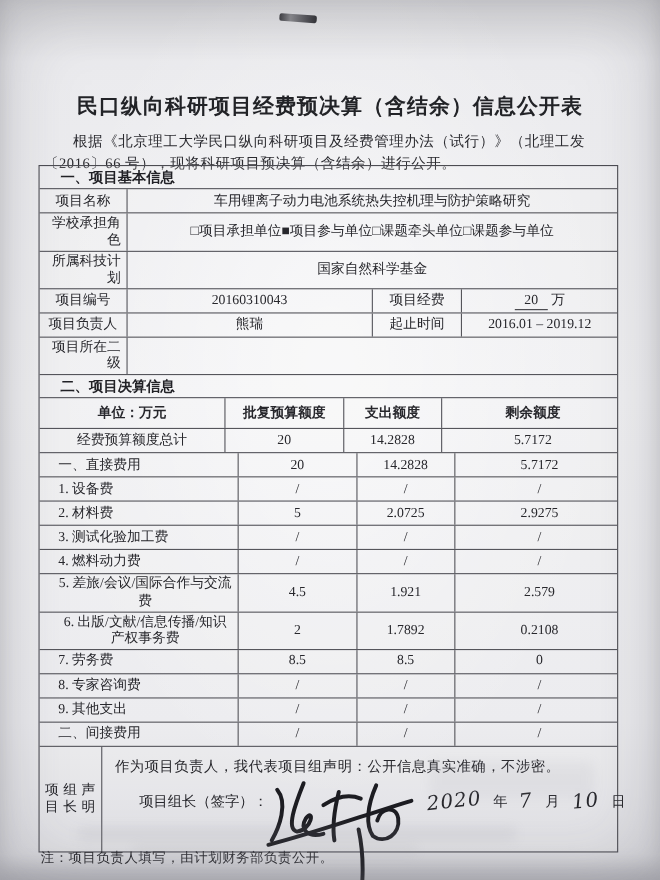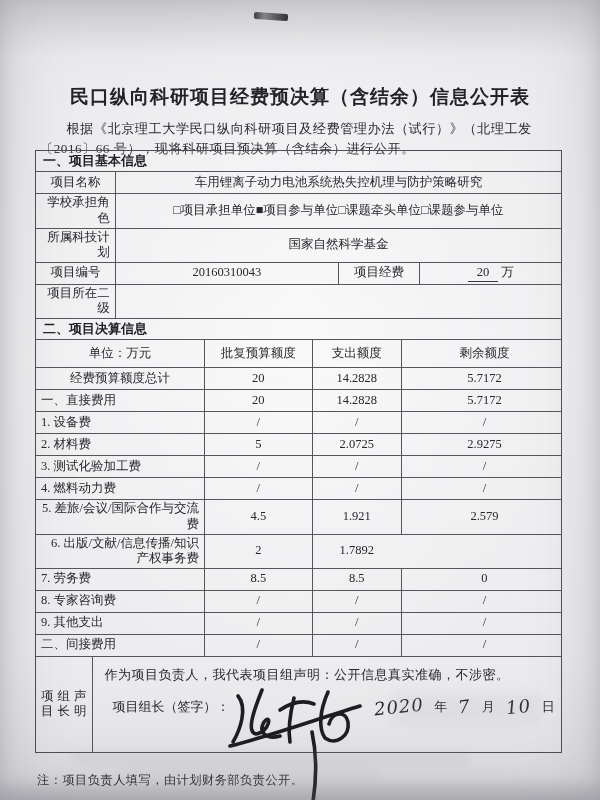--- a/index.html
+++ b/index.html
@@ -42,47 +42,47 @@
     color:#27272c;font-size:12.5px;
   }
   .r{display:flex;align-items:stretch;border-top:1px solid #55555b;}
   .r:first-child{border-top:none;}
   .c{
     display:flex;align-items:center;justify-content:center;text-align:center;
     border-left:1px solid #55555b;padding:1px 5px;min-height:21px;
     line-height:1.25;box-sizing:border-box;
   }
   .c:first-child{border-left:none;}
-  .left{justify-content:flex-start;text-align:right;}
+  .left{justify-content:flex-start;text-align:center;margin-left:12px;}
   .sech{
     font-family:"Liberation Sans","DejaVu Sans",sans-serif;
     font-weight:bold;font-size:13px;padding:2px 7px;min-height:19px;color:#212126;
   }
-  .tall{min-height:27px;}
+  .tall{min-height:27px;font-weight:bold;}
   .w-lab{width:15%;text-align:right;}
   .w-val{flex:1;}
   .w-l2{width:15.5%;}
   .w-v2{width:27%;}
   .s2c1{width:32%;}
   .s2c2{width:20.5%;}
   .s2c3{width:17%;}
   .s2c4{flex:1;padding-left:11px;}
   .uline{border-bottom:1px solid #3a3a40;padding:0 9px;}
 
   .decl-label{
     width:15.2%;display:flex;flex-direction:row;align-items:center;justify-content:center;
     gap:4px;font-weight:normal;border-left:none;
   }
   .decl-body{
     flex:1;border-left:1px solid #55555b;padding:9px 10px 4px 12px;min-height:95px;
     box-sizing:border-box;position:relative;
   }
   .decl-statement{font-size:13px;letter-spacing:.5px;}
   .sign-row{display:flex;align-items:center;margin-top:6px;}
-  .sign-label{margin-left:8px;font-size:13px;white-space:nowrap;}
+  .sign-label{margin-left:22px;font-size:13px;white-space:nowrap;}
   .sig-svg{margin:-8px -4px -30px -2px;overflow:visible;flex:0 0 auto;}
   .date-area{display:flex;align-items:center;flex:1;justify-content:flex-end;gap:6px;padding-right:2px;}
   .hand{
     font-family:"DejaVu Serif",serif;font-style:italic;font-size:18px;color:#26262b;
     transform:rotate(-6deg);letter-spacing:1px;
   }
   .dsuffix{font-size:13px;margin:0 5px;}
 
   .note{
     position:absolute;left:37px;top:736px;font-size:12.2px;color:#2b2b30;letter-spacing:.5px;margin-top:36px;
@@ -121,20 +121,26 @@
     <div class="r">
       <div class="c w-lab">项目编号</div>
       <div class="c w-val">20160310043</div>
       <div class="c w-l2">项目经费</div>
       <div class="c w-v2">
         <span class="uline">20</span>
         <span style="margin-left:3px;">万</span>
       </div>
     </div>
 
+    <div class="r">
+      <div class="c w-lab">项目负责人</div>
+      <div class="c w-val">熊瑞</div>
+      <div class="c w-l2">起止时间</div>
+      <div class="c w-v2">2016.01 – 2019.12</div>
+    </div>
 
     <div class="r">
       <div class="c w-lab">项目所在二级</div>
       <div class="c w-val"></div>
     </div>
 
     <div class="r">
       <div class="c left sech" style="flex:1">二、项目决算信息</div>
     </div>
 
@@ -184,20 +190,21 @@
     <div class="r">
       <div class="c s2c1 left">5. 差旅/会议/国际合作与交流费</div>
       <div class="c s2c2">4.5</div>
       <div class="c s2c3">1.921</div>
       <div class="c s2c4">2.579</div>
     </div>
     <div class="r">
       <div class="c s2c1 left">6. 出版/文献/信息传播/知识产权事务费</div>
       <div class="c s2c2">2</div>
       <div class="c s2c3">1.7892</div>
+      <div class="c s2c4">0.2108</div>
     </div>
     <div class="r">
       <div class="c s2c1 left">7. 劳务费</div>
       <div class="c s2c2">8.5</div>
       <div class="c s2c3">8.5</div>
       <div class="c s2c4">0</div>
     </div>
     <div class="r">
       <div class="c s2c1 left">8. 专家咨询费</div>
       <div class="c s2c2">/</div>

